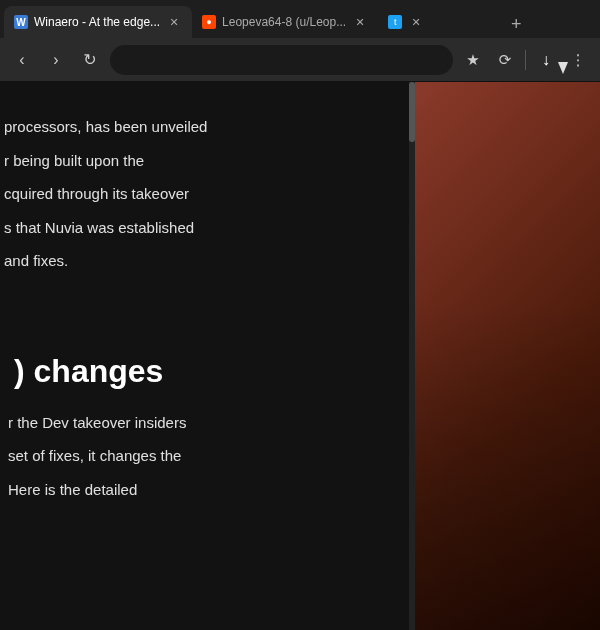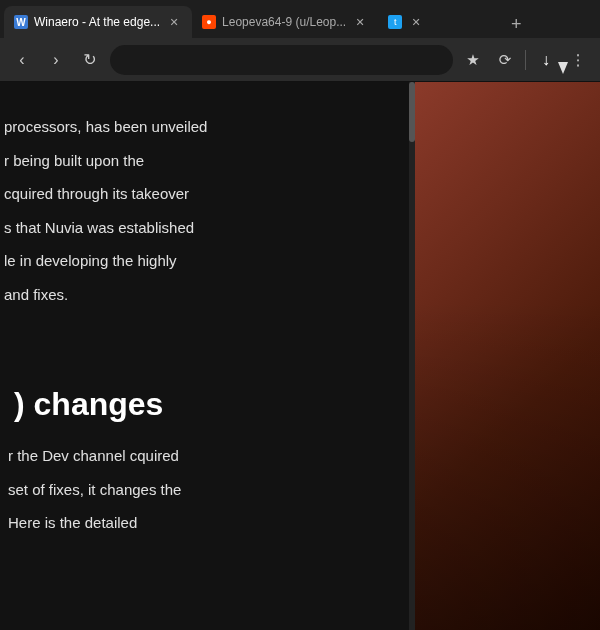--- a/index.html
+++ b/index.html
@@ -300,21 +300,21 @@
 <div class="browser-frame">
 
   <div class="tab-bar">
     <div class="tab active">
       <div class="tab-favicon w-icon">W</div>
       <span class="tab-label">Winaero - At the edge...</span>
       <div class="tab-close">✕</div>
     </div>
     <div class="tab inactive">
       <div class="tab-favicon reddit-icon">●</div>
-      <span class="tab-label">Leopeva64-9 (u/Leop...</span>
+      <span class="tab-label">Leopeva64-8 (u/Leop...</span>
       <div class="tab-close">✕</div>
     </div>
     <div class="tab inactive">
       <div class="tab-favicon twitter-icon">t</div>
       <div class="tab-close">✕</div>
     </div>
     <div class="new-tab-btn">+</div>
   </div>
 
   <div class="address-bar">
@@ -332,28 +332,27 @@
   </div>
 
   <div class="content-area">
 
     <div class="webpage-content">
       <div class="article-text">
         <p>processors, has been unveiled</p>
         <p>r being built upon the</p>
         <p>cquired through its takeover</p>
         <p>s that Nuvia was established</p>
-        <p>le in developing the highly</p>
         <p>and fixes.</p>
       </div>
 
       <div class="article-section">
         <div class="section-heading">) changes</div>
         <div class="article-text" style="padding-top:0">
-          <p>r the Dev channel cquired</p>
+          <p>r the Dev takeover insiders</p>
           <p>set of fixes, it changes the</p>
           <p>Here is the detailed</p>
         </div>
       </div>
 
       <div class="article-section">
         
       </div>
 
       <div class="scroll-indicator">

